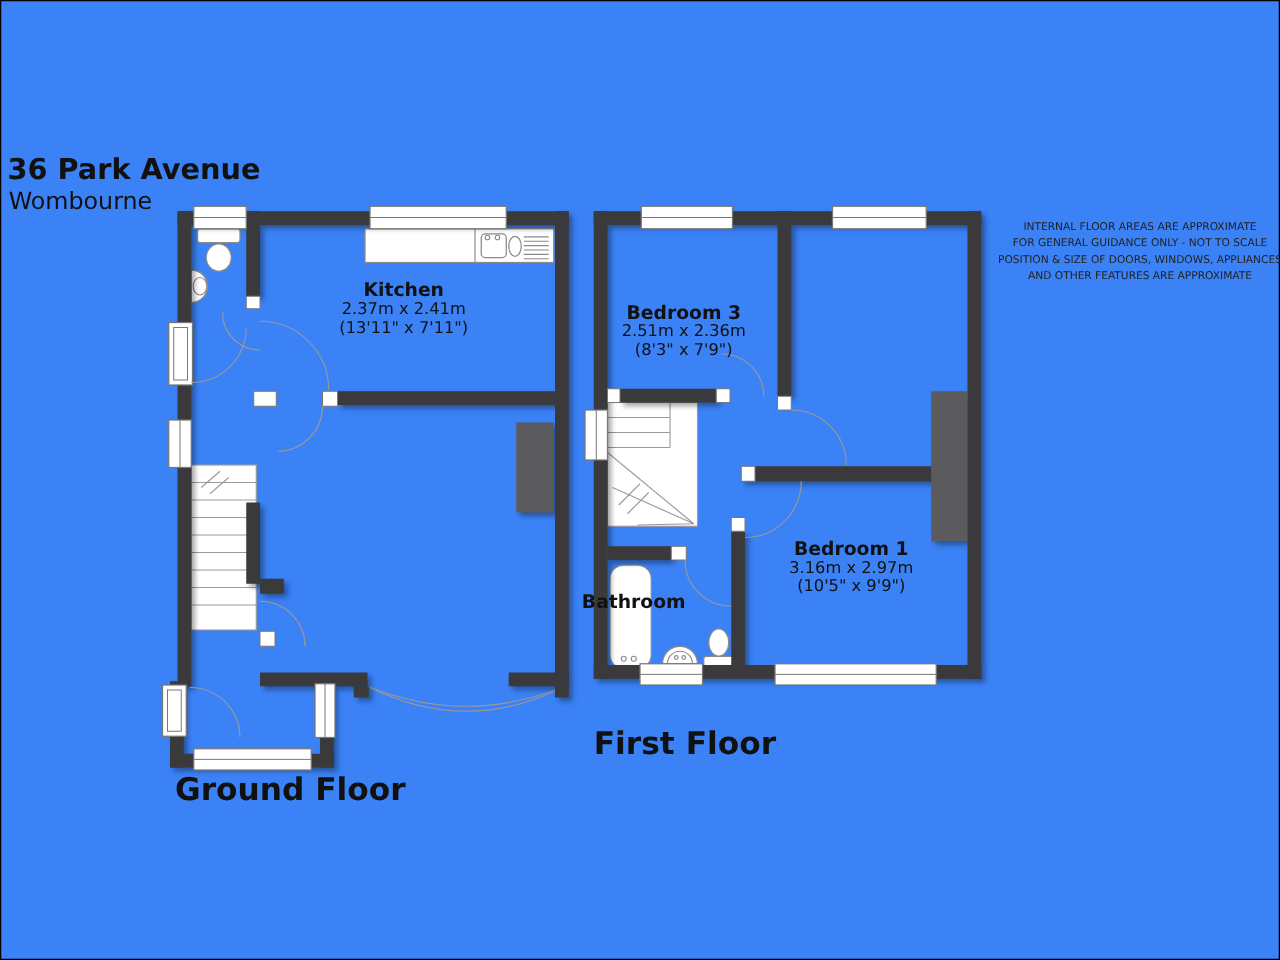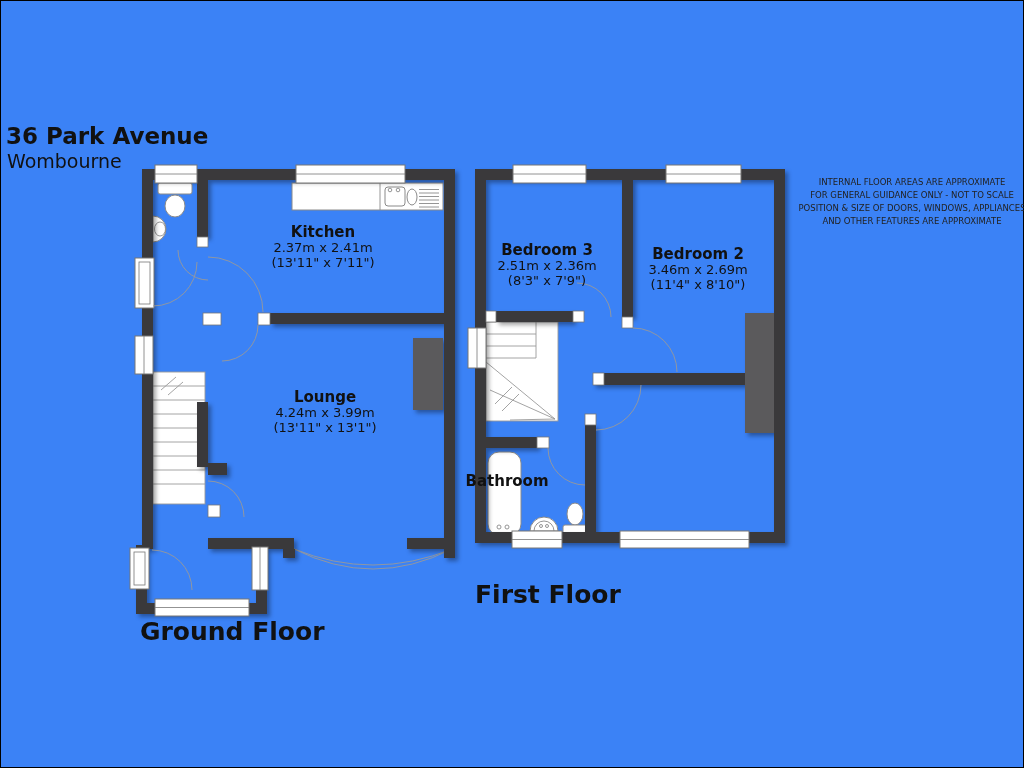--- a/index.html
+++ b/index.html
@@ -232,35 +232,30 @@
       <path class="arc" d="M 641,385 A 45 45 0 0 1 596,430"></path>
       <path class="arc" d="M 548,448 A 37 37 0 0 0 585,485"></path>
     </g>
   </svg>
 
   <div class="rlabel" style="left:323px;top:224px;">
     <div class="rn">Kitchen</div>
     <div class="rd">2.37m x 2.41m</div>
     <div class="rd">(13'11" x 7'11")</div>
   </div>
-  <div class="rlabel" style="left:325px;top:389px;">
-    <div class="rn">Lounge</div>
-    <div class="rd">4.24m x 3.99m</div>
-    <div class="rd">(13'11" x 13'1")</div>
-  </div>
 
   <div class="rlabel" style="left:547px;top:218px;margin-top:24px;">
     <div class="rn">Bedroom 3</div>
     <div class="rd">2.51m x 2.36m</div>
     <div class="rd">(8'3" x 7'9")</div>
   </div>
-  <div class="rlabel" style="left:698px;top:246px;">
-    <div class="rn">Bedroom 2</div>
-    <div class="rd">3.46m x 2.69m</div>
-    <div class="rd">(11'4" x 8'10")</div>
+  <div class="rlabel" style="left:681px;top:431px;">
+    <div class="rn">Bedroom 1</div>
+    <div class="rd">3.16m x 2.97m</div>
+    <div class="rd">(10'5" x 9'9")</div>
   </div>
   <div class="rlabel" style="left:507px;top:473px;">
     <div class="rn">Bathroom</div>
   </div>
 
   <div class="ftitle" style="left:140px;top:617px;">Ground Floor</div>
   <div class="ftitle" style="left:475px;top:580px;">First Floor</div>
 
 </div>
 

